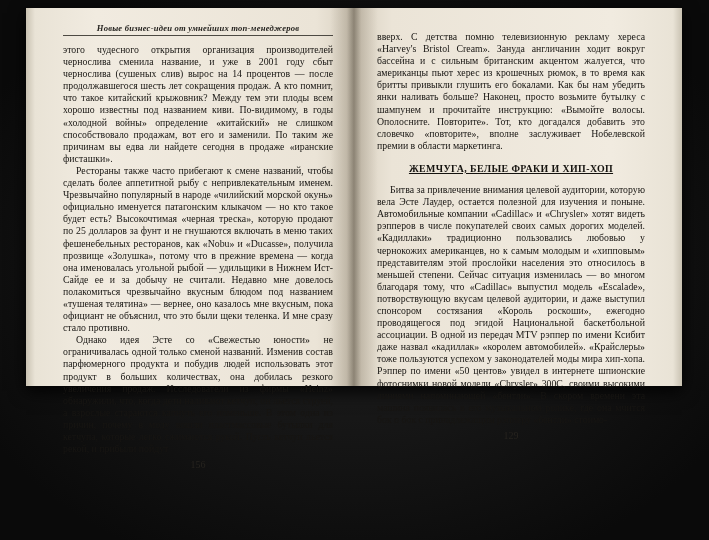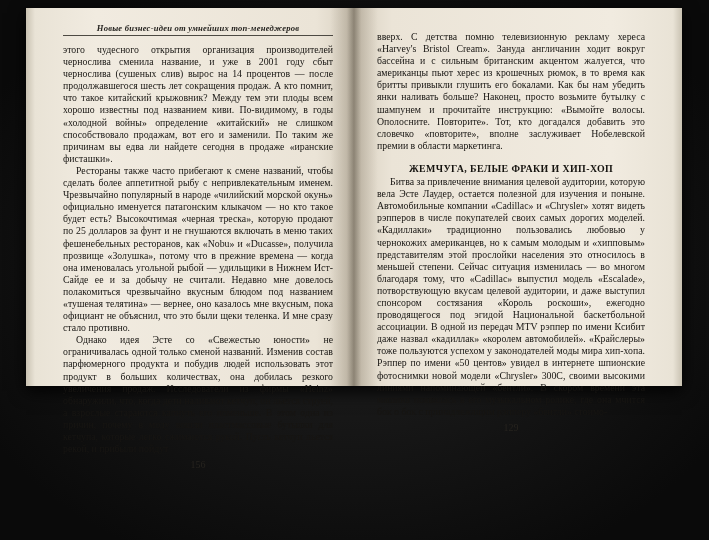--- a/index.html
+++ b/index.html
@@ -72,22 +72,23 @@
     text-align: justify;
     color: #171512;
   }
   .page-body p { margin: 0; }
   .page-body p.indent { text-indent: 13px; }
   .section-heading {
     text-align: center;
     font-weight: bold;
     font-size: 9.9px;
     letter-spacing: 0.4px;
-    margin: 11px 0 1px 0;
+    margin: 11px 0 9px 0;
     color: #15130f;
+    text-decoration: underline;
   }
   .page-number {
     text-align: center;
     font-size: 10px;
     color: #26231e;
     padding: 4px 0 9px 0;
   }
 </style>
 </head>
 <body>

